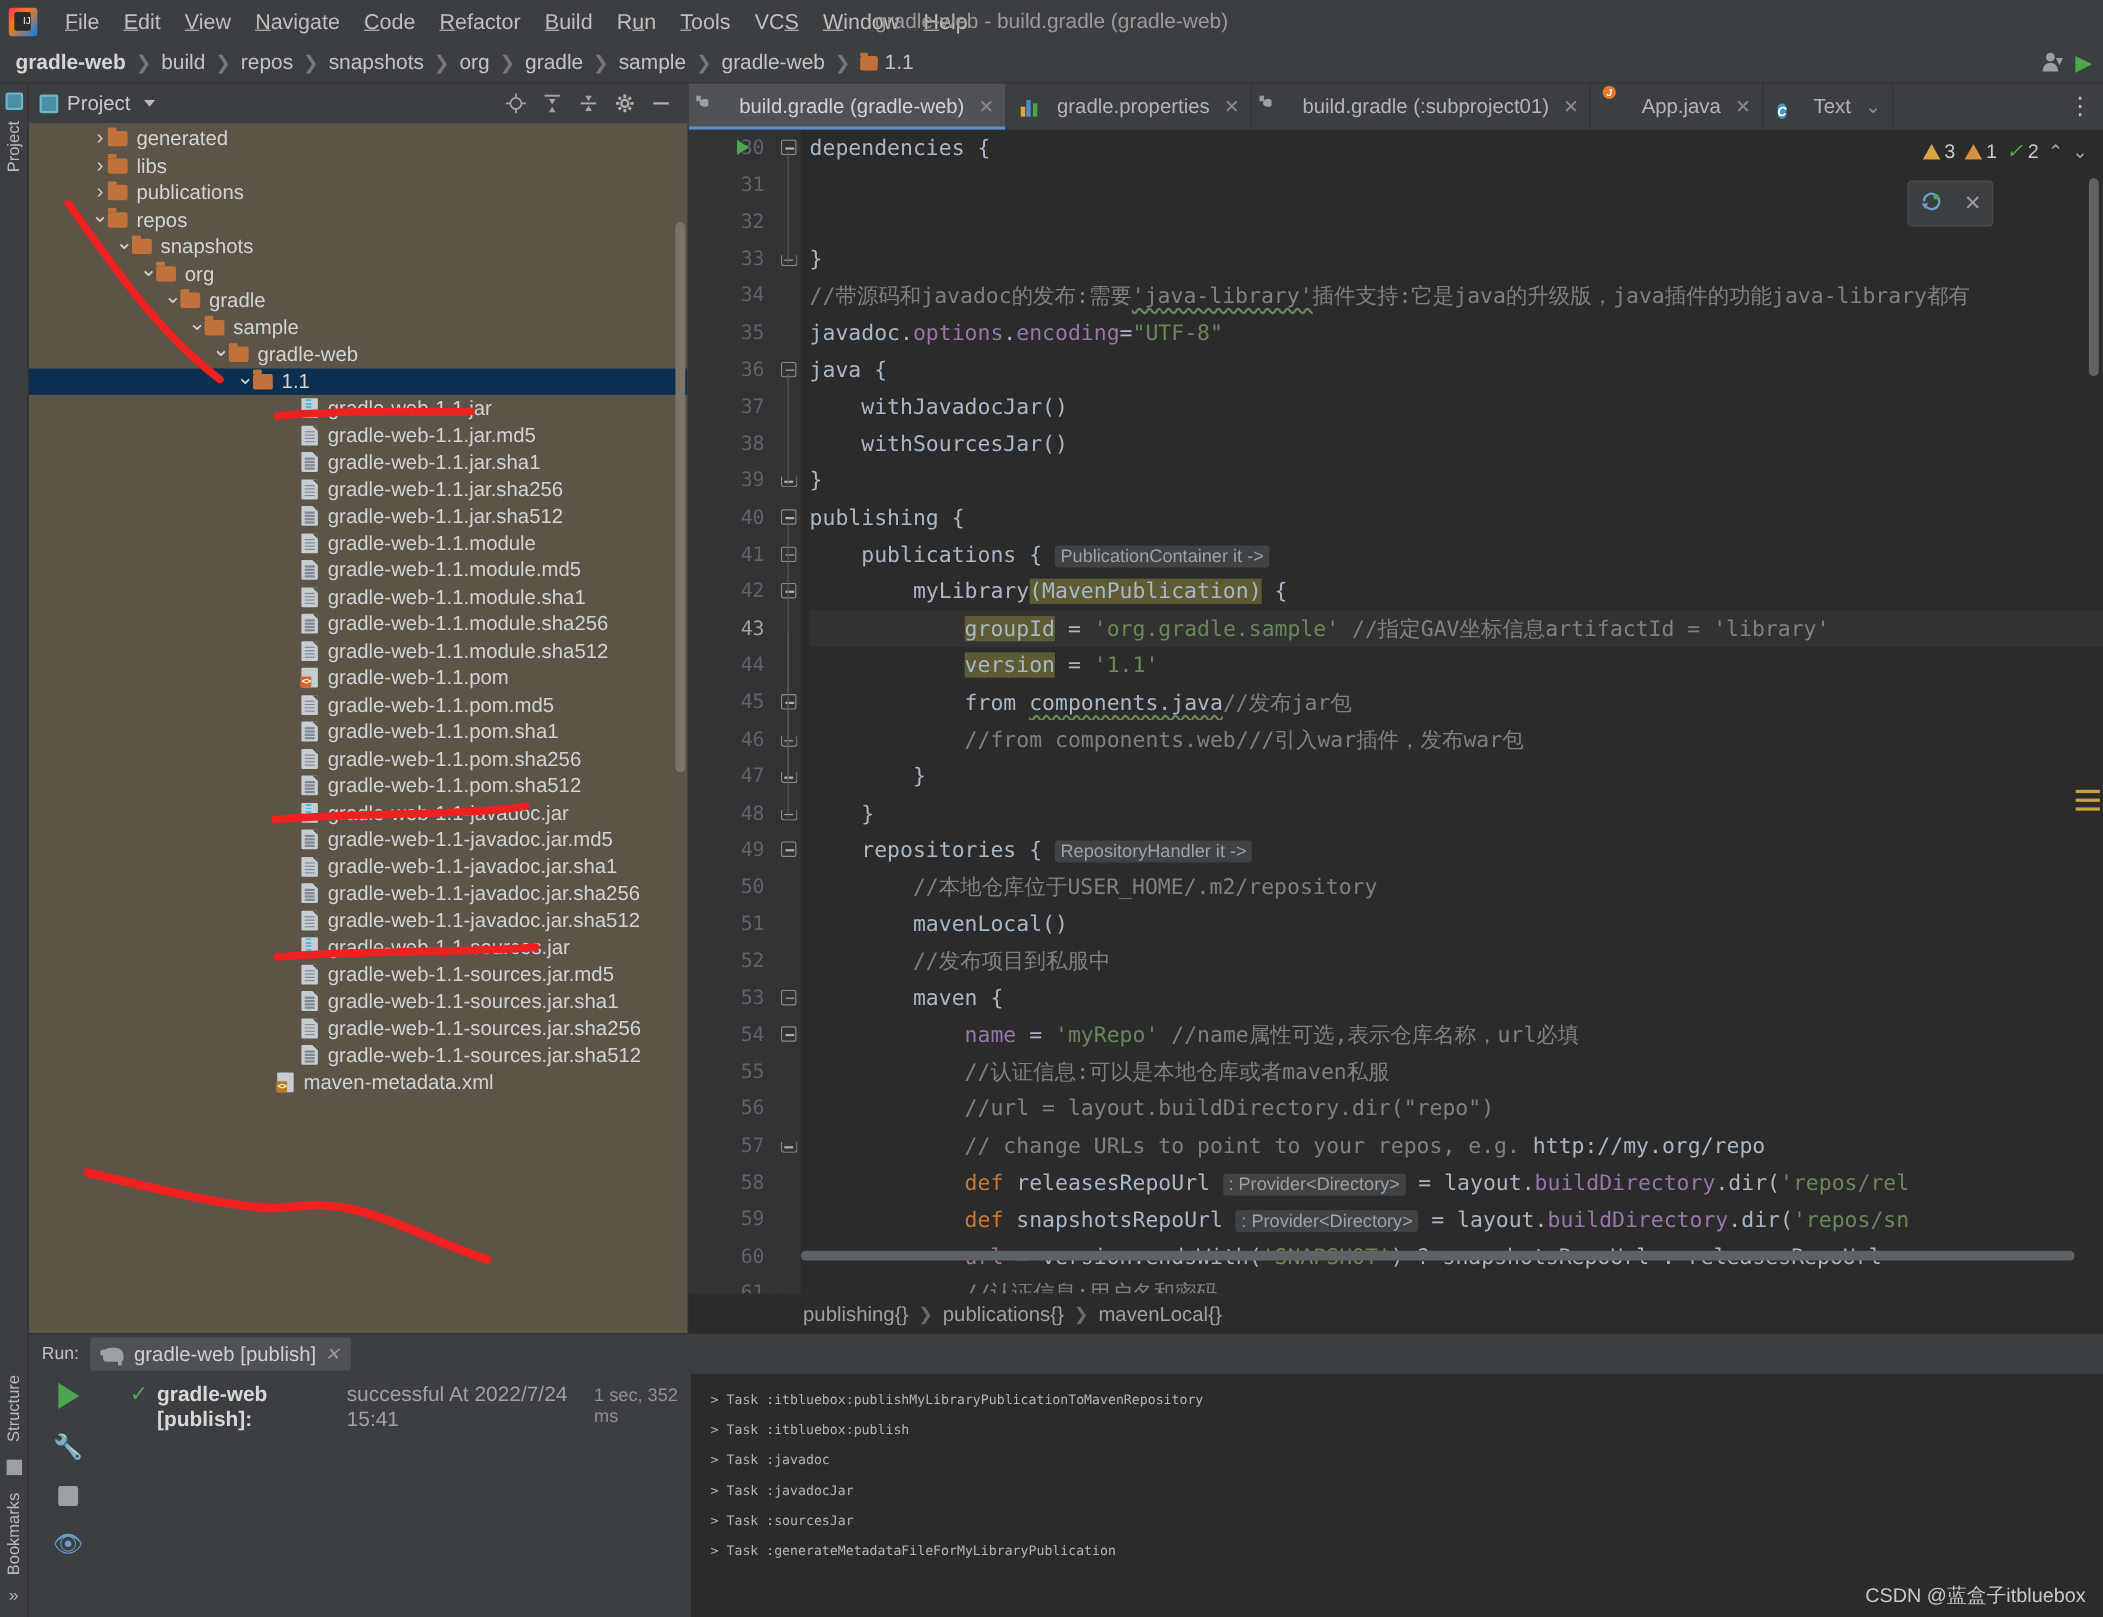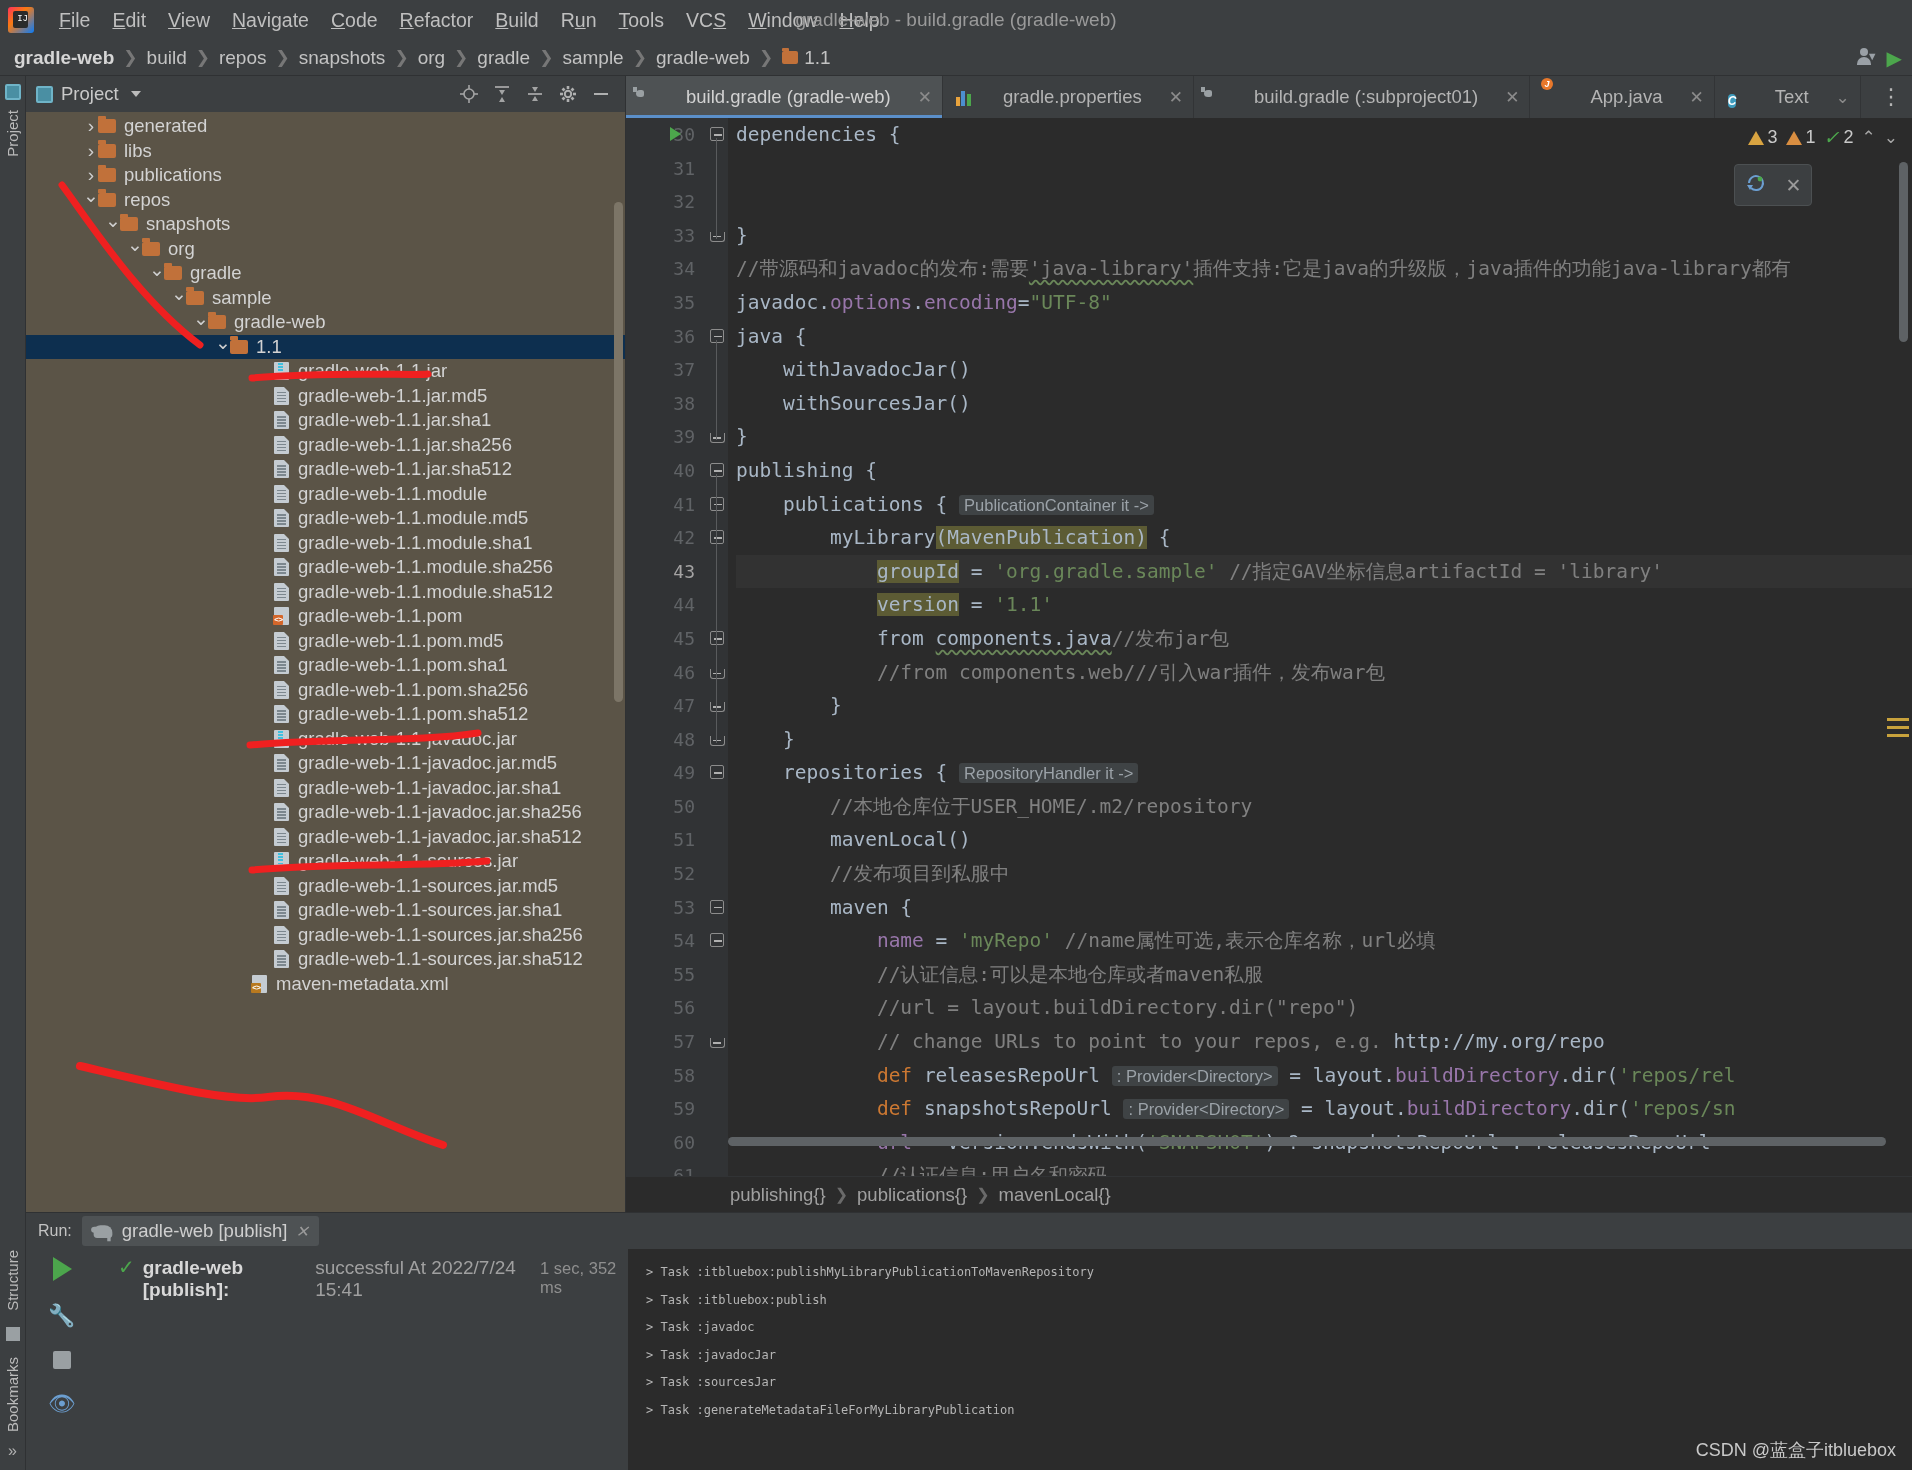--- a/index.html
+++ b/index.html
@@ -6,21 +6,21 @@
   html,body { width:1912px; height:1470px; overflow:hidden; background:#3c3f41;
     font-family:"Liberation Sans", sans-serif; color:#bbbbbb; }
   .app { position:relative; width:1912px; height:1470px; display:flex; flex-direction:column; }
 
   
   .menubar { height:40px; background:#3c3f41; display:flex; align-items:center;
     padding-left:8px; flex:0 0 40px; position:relative; }
   .ij-logo { width:26px; height:26px; margin-right:14px; position:relative; flex:0 0 26px;
      border-radius:3px; overflow:hidden; background:linear-gradient(135deg,#fe315d 0%,#f97a12 38%,#087cfa 100%); }
   .ij-logo .inner { position:absolute; left:5px; top:4px; width:15px; height:17px; background:#2b2b2b;
-     border-radius:2px; color:#fff; font-size:9px; font-family:Liberation Mono, monospace; text-align:right; line-height:17px;}
+     border-radius:2px; color:#fff; font-size:9px; font-family:Liberation Sans, sans-serif; text-align:right; line-height:17px;}
   .menubar .mi { font-size:19.5px; color:#bfbfbf; padding:3px 11px; cursor:default; white-space:nowrap; }
   .menubar .mi u { text-decoration:underline; }
   .win-title { position:absolute; left:0; right:0; text-align:center; font-size:19px; color:#9a9a9a;
      pointer-events:none; }
 
   
   .navbar { height:36px; background:#3c3f41; display:flex; align-items:center; padding-left:14px;
      border-bottom:1px solid #2f3133; flex:0 0 36px; position:relative; }
   .crumb { font-size:19px; color:#c3c3c3; display:flex; align-items:center; white-space:nowrap; }
   .crumb.bold { font-weight:bold; color:#d6d6d6; }
@@ -91,21 +91,21 @@
   .xml-ic .tag { position:absolute; left:-1px; bottom:0; background:#b8791f; color:#fff; font-size:8px;
      line-height:8px; padding:1px 1px; border-radius:1px; letter-spacing:-0.5px; }
 
   .tree-scroll { position:absolute; right:2px; top:90px; width:9px; height:500px; background:#7c7567;
      border-radius:5px; }
 
   
   .editor { flex:1; display:flex; flex-direction:column; background:#2b2b2b; min-width:0; }
   .tabbar { height:42px; background:#3c3f41; display:flex; align-items:stretch; flex:0 0 42px;
      position:relative; }
-  .etab { display:flex; align-items:center; padding:0 10px 0 13px; gap:25px; font-size:18.5px;
+  .etab { display:flex; align-items:center; padding:0 10px 0 13px; gap:11px; font-size:18.5px;
      color:#b4b4b4; white-space:nowrap; border-right:1px solid #323436; }
   .etab.active { background:#4e5254; color:#d2d2d2; box-shadow:inset 0 -3px 0 #5b8fc9; }
   .etab .x { color:#8b8b8b; font-size:17px; margin-left:2px; }
   .tab-ic { width:22px; height:18px; flex:0 0 22px; position:relative; }
   .gradle-el { width:22px; height:15px; background:#9aa0a3; border-radius:8px 9px 4px 4px; position:relative; }
   .gradle-el:before { content:""; position:absolute; left:-3px; top:2px; width:8px; height:7px;
      background:#9aa0a3; border-radius:50% 30% 30% 50%; }
   .gradle-el:after { content:""; position:absolute; right:2px; bottom:-4px; width:4px; height:5px; background:#9aa0a3; }
   .props-ic { display:flex; align-items:flex-end; gap:1.5px; height:18px; }
   .props-ic i { display:block; width:4px; background:#5b9bd5; }

